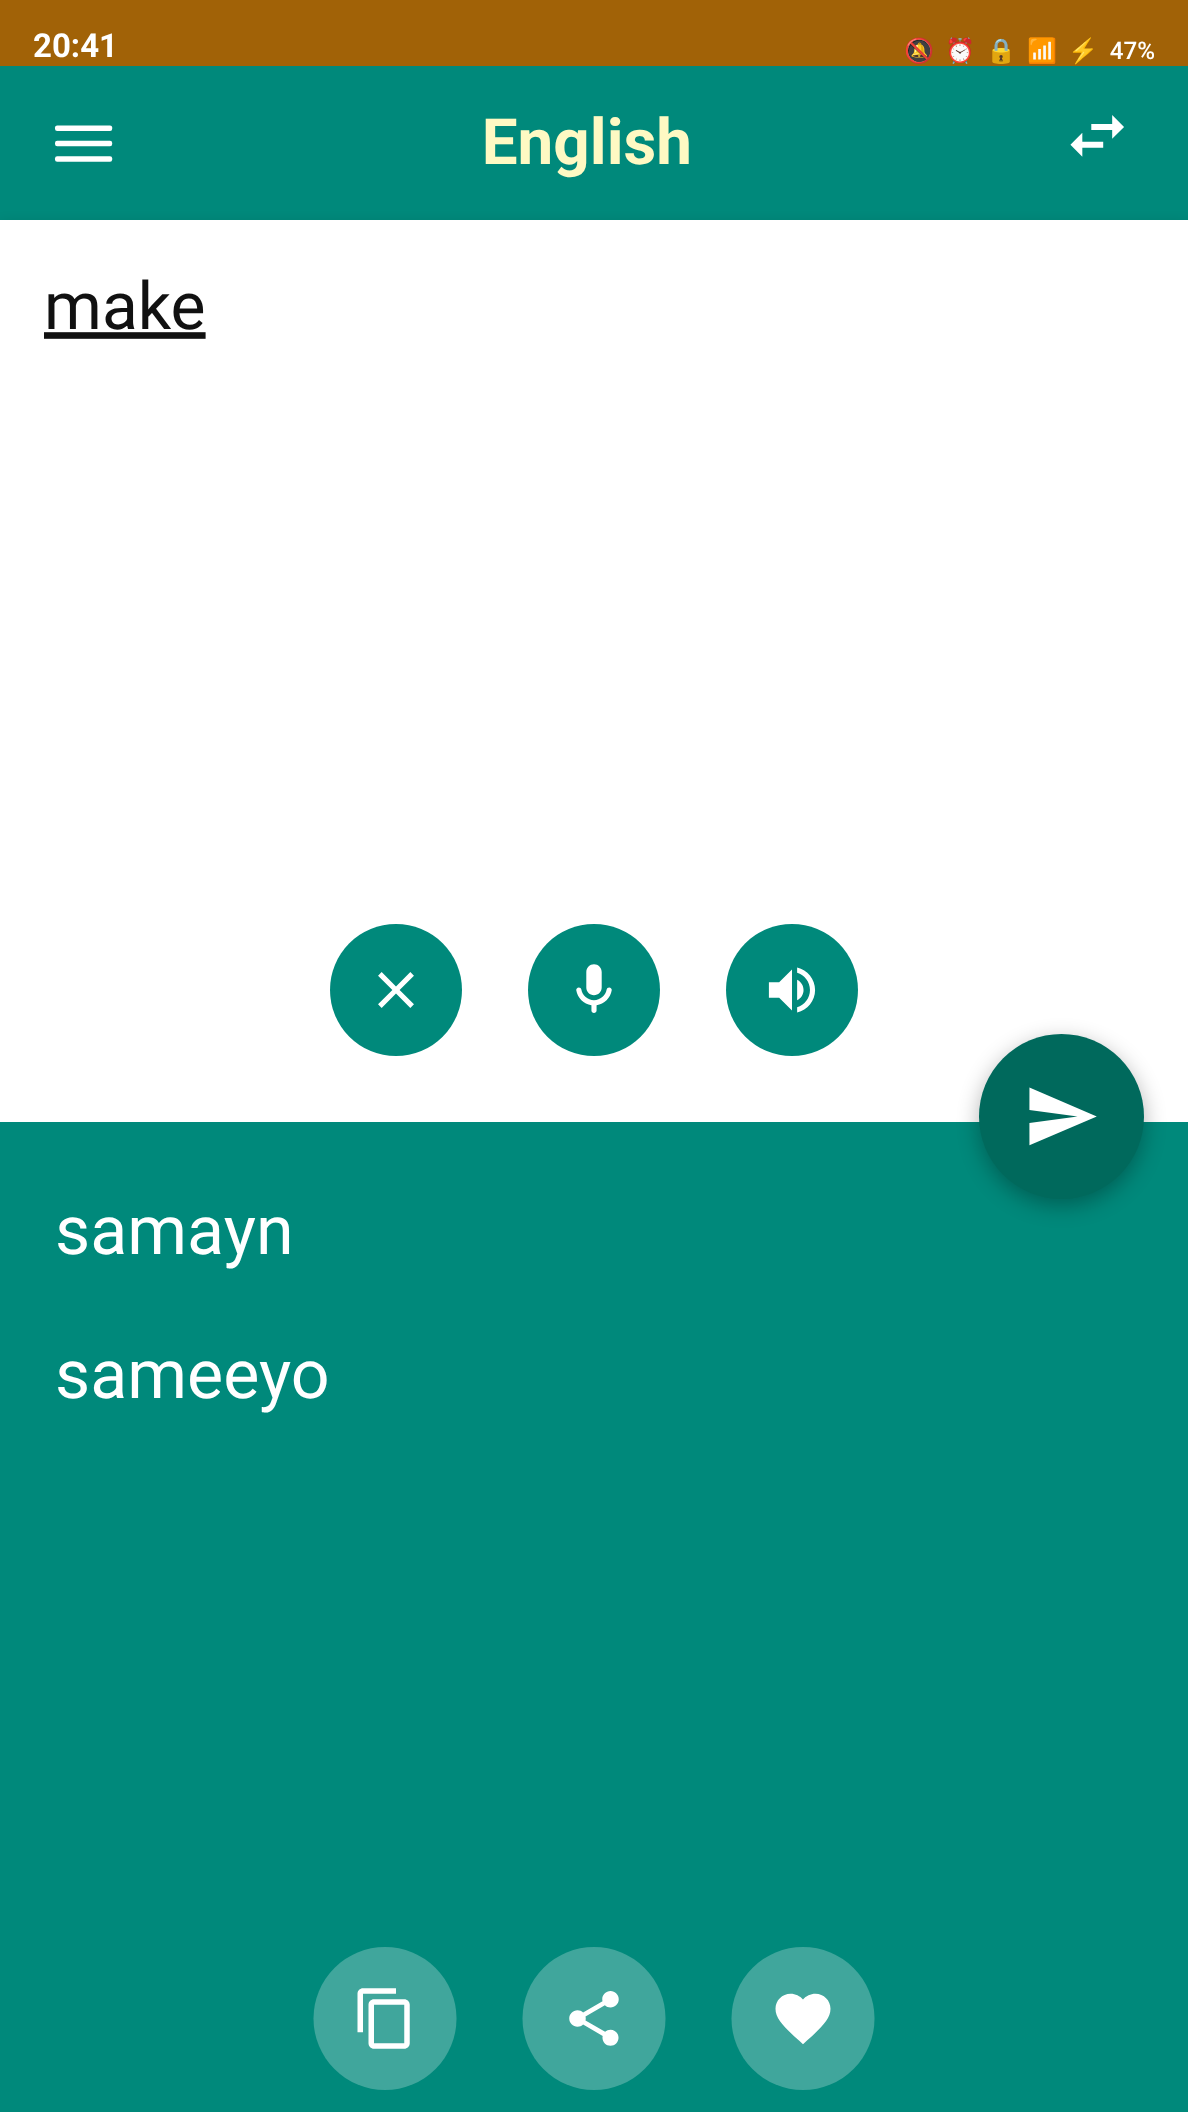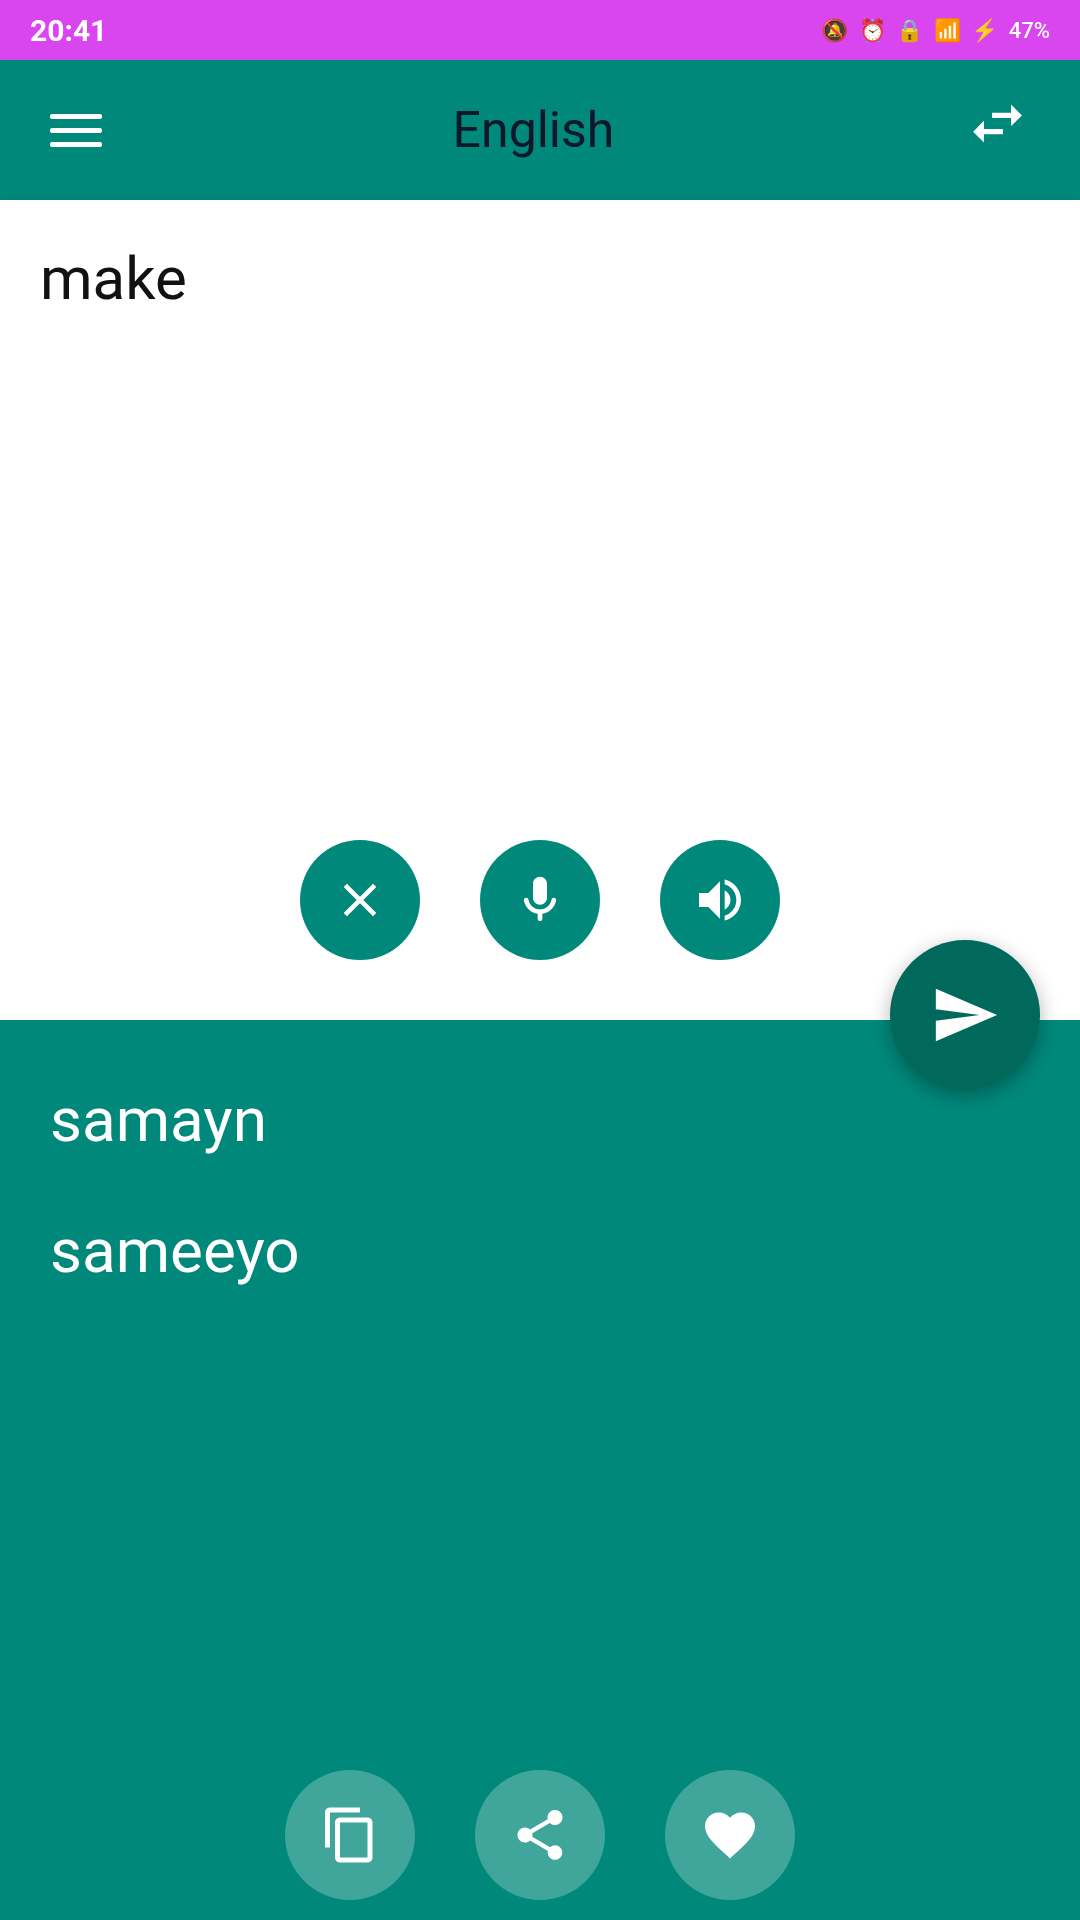--- a/index.html
+++ b/index.html
@@ -10,23 +10,23 @@
       height: 1920px;
       font-family: 'Roboto', Arial, sans-serif;
       background: #e0f2f1;
       overflow: hidden;
     }
 
     
     .status-bar {
       width: 100%;
       height: 60px;
-      background: #d946ef;
-      display: flex;
-      align-items: center;
+      background: #a16207;
+      display: flex;
+      align-items: flex-end;
       justify-content: space-between;
       padding: 0 30px;
       color: white;
       font-size: 28px;
       font-weight: 500;
     }
     .status-bar .time {
       font-size: 30px;
       font-weight: bold;
     }
@@ -57,23 +57,23 @@
       flex-direction: column;
       gap: 9px;
     }
     .menu-icon .line {
       width: 52px;
       height: 5px;
       background: white;
       border-radius: 2px;
     }
     .nav-bar .lang-label {
-      color: #0f172a;
-      font-size: 50px;
-      font-weight: 400;
+      color: #fef9c3;
+      font-size: 58px;
+      font-weight: 700;
     }
     .nav-bar .swap-icon {
       color: white;
       font-size: 55px;
       cursor: pointer;
     }
 
     
     .input-section {
       width: 100%;
@@ -81,20 +81,21 @@
       padding: 40px 40px 30px 40px;
       min-height: 820px;
       position: relative;
       box-shadow: 0 4px 12px rgba(0,0,0,0.15);
     }
     .input-text {
       font-size: 60px;
       color: #111;
       font-weight: 400;
       line-height: 1.3;
+      text-decoration: underline;
     }
 
     
     .input-actions {
       position: absolute;
       bottom: 60px;
       left: 50%;
       transform: translateX(-50%);
       display: flex;
       gap: 60px;

